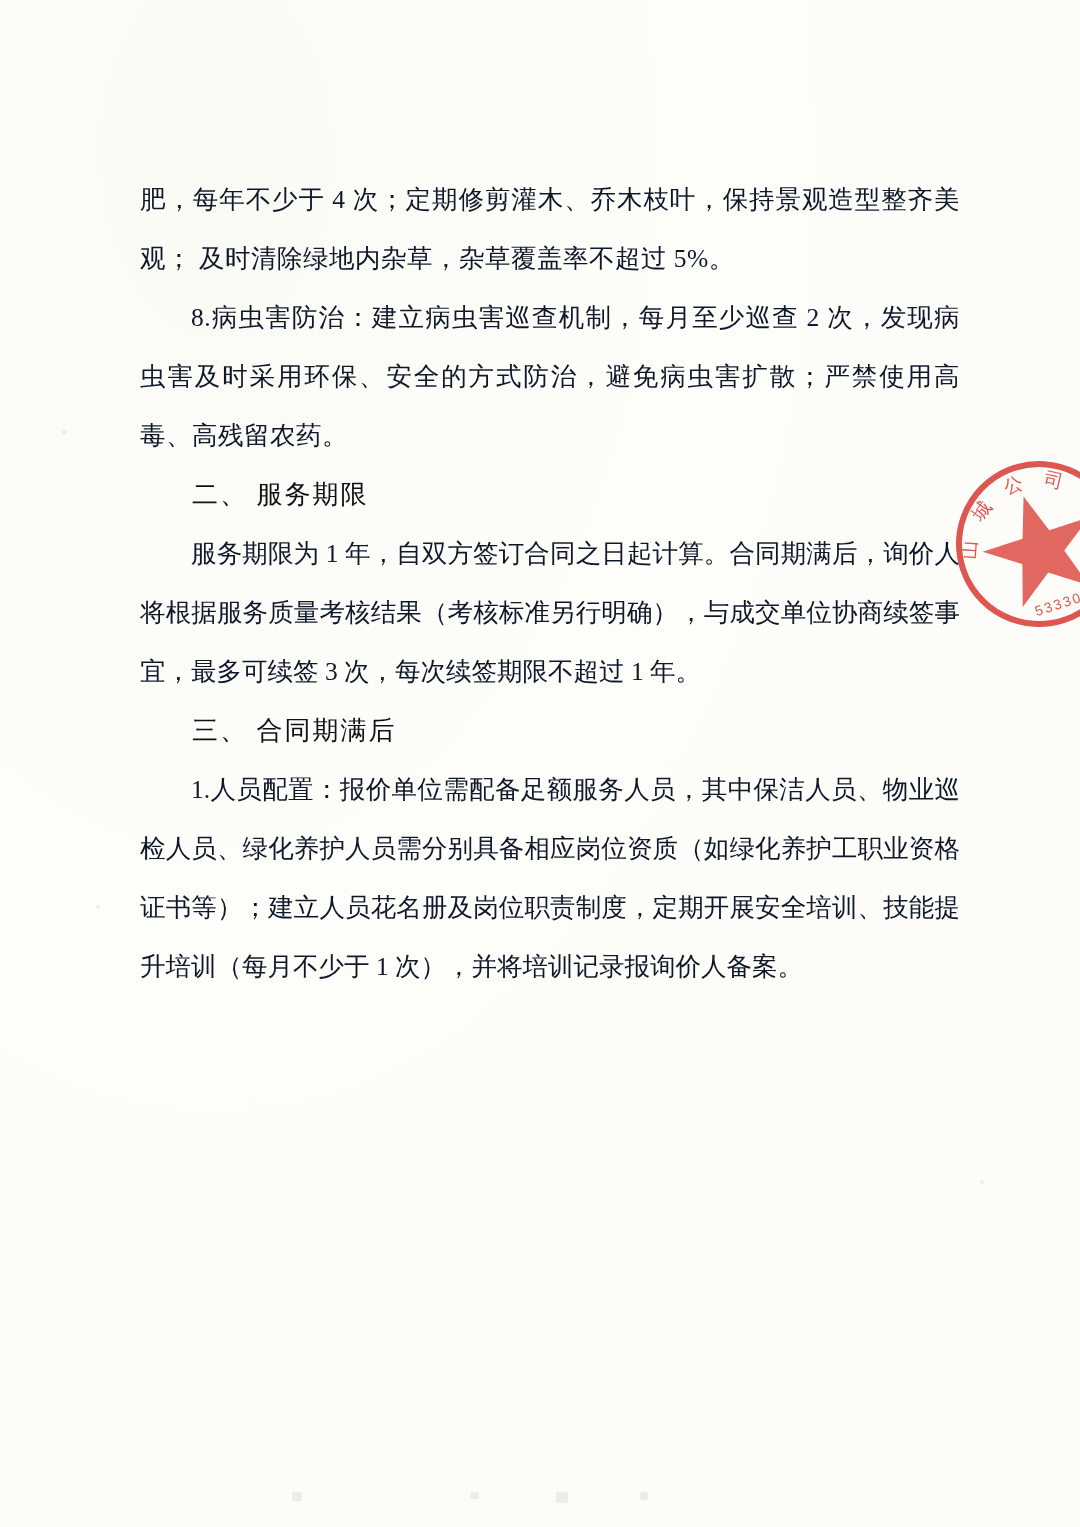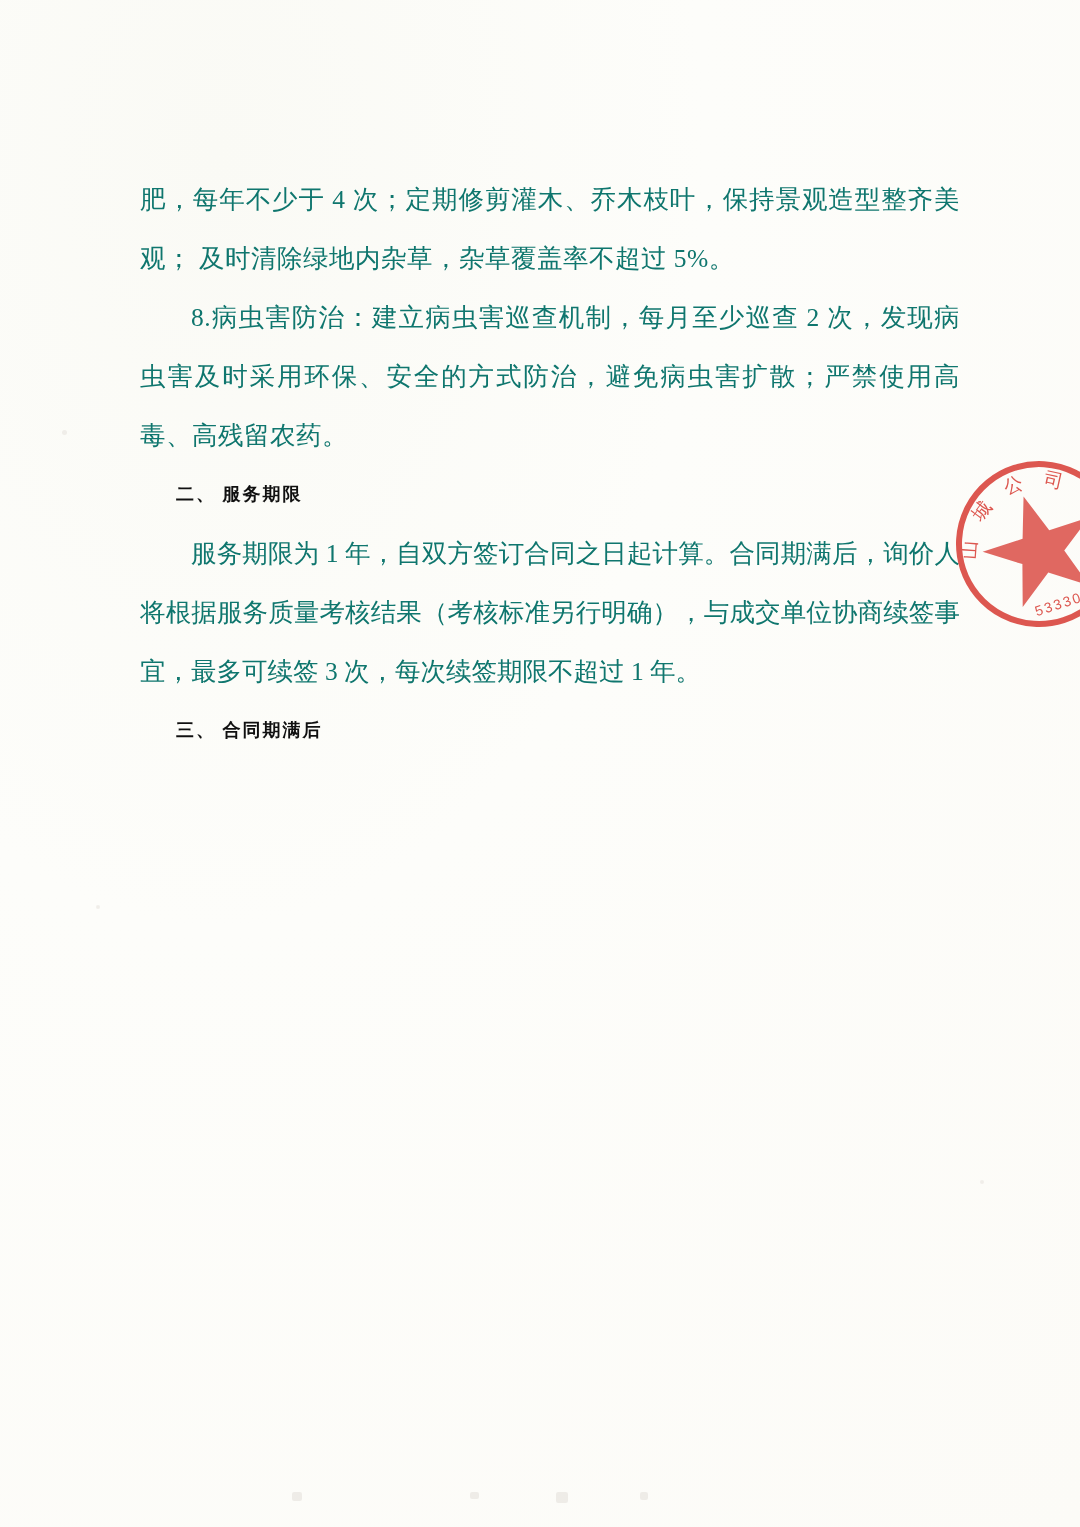--- a/index.html
+++ b/index.html
@@ -27,34 +27,34 @@
   }
   .content {
     position: absolute;
     left: 140px;
     top: 170px;
     width: 820px;
   }
   .para {
     font-size: 25.5px;
     line-height: 59px;
-    color: #0f766e;
+    color: #0f172a;
     letter-spacing: 0.5px;
     text-align: justify;
     text-justify: inter-ideograph;
     margin: 0 0 0 0;
     white-space: normal;
   }
   .indent {
     text-indent: 2em;
   }
   .heading {
-    font-size: 18px;
+    font-size: 26px;
     line-height: 59px;
-    font-weight: bold;
+    font-weight: normal;
     color: #101010;
     text-indent: 2em;
     letter-spacing: 2px;
     margin: 0;
   }
   .tight {
     letter-spacing: 0px;
   }
   
   .seal {
@@ -102,20 +102,21 @@
   <div class="speck s1"></div>
   <div class="speck s2"></div>
   <div class="speck s3"></div>
 
   <div class="content">
     <p class="para">肥，每年不少于 4 次；定期修剪灌木、乔木枝叶，保持景观造型整齐美观； 及时清除绿地内杂草，杂草覆盖率不超过 5%。</p>
     <p class="para indent">8.病虫害防治：建立病虫害巡查机制，每月至少巡查 2 次，发现病虫害及时采用环保、安全的方式防治，避免病虫害扩散；严禁使用高毒、高残留农药。</p>
     <p class="heading">二、 服务期限</p>
     <p class="para indent tight">服务期限为 1 年，自双方签订合同之日起计算。合同期满后，询价人将根据服务质量考核结果（考核标准另行明确），与成交单位协商续签事宜，最多可续签 3 次，每次续签期限不超过 1 年。</p>
     <p class="heading">三、 合同期满后</p>
+    <p class="para indent tight">1.人员配置：报价单位需配备足额服务人员，其中保洁人员、物业巡检人员、绿化养护人员需分别具备相应岗位资质（如绿化养护工职业资格证书等）；建立人员花名册及岗位职责制度，定期开展安全培训、技能提升培训（每月不少于 1 次），并将培训记录报询价人备案。</p>
   </div>
 
   <div class="seal">
     <svg width="185" height="185" viewBox="0 0 185 185" xmlns="http://www.w3.org/2000/svg">
       <g transform="rotate(-18 92 92)" opacity="0.82">
         <circle cx="92" cy="92" r="80" fill="none" stroke="#d6342c" stroke-width="6"></circle>
         <path d="M92 42 L106 82 L148 82 L114 106 L127 147 L92 122 L57 147 L70 106 L36 82 L78 82 Z" fill="#d6342c" opacity="0.9"></path>
         <path id="arcpath" d="M 26 100 A 66 66 0 0 1 158 100" fill="none"></path>
         <text font-family="'Liberation Serif', serif" font-size="19" fill="#d6342c" letter-spacing="7">
           <textPath href="#arcpath" startOffset="6%">山 城 公 司</textPath>

